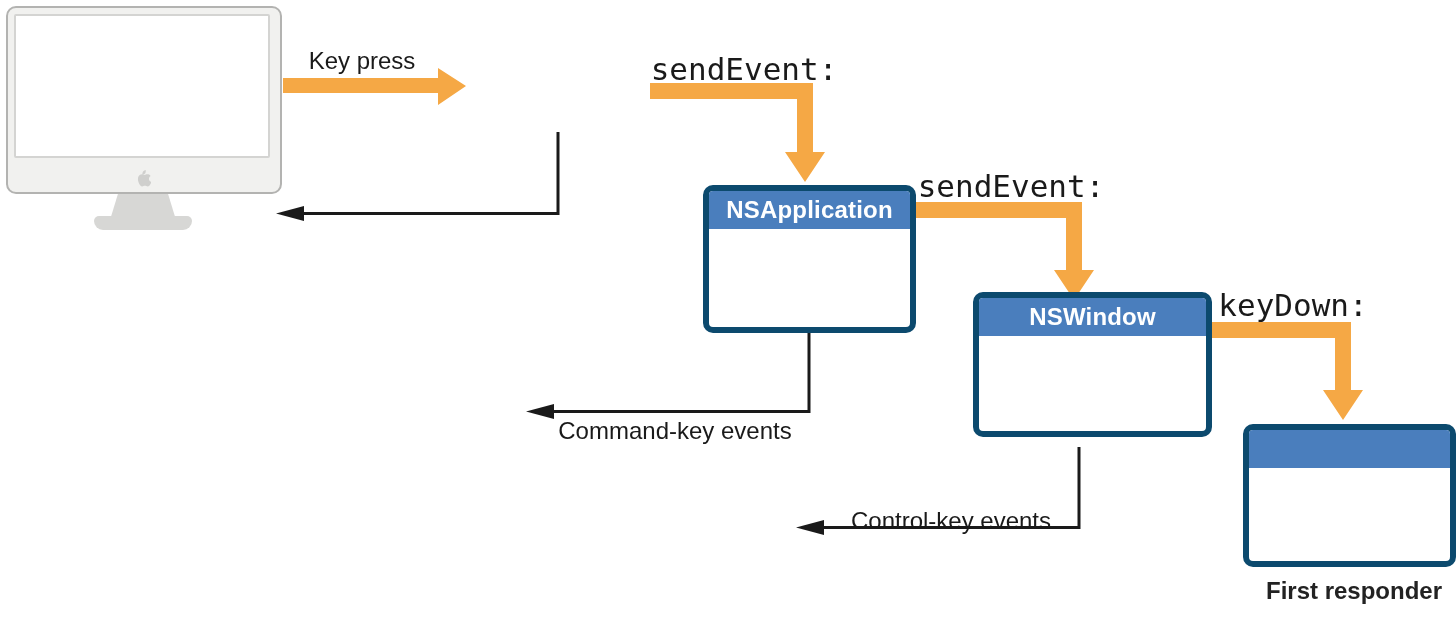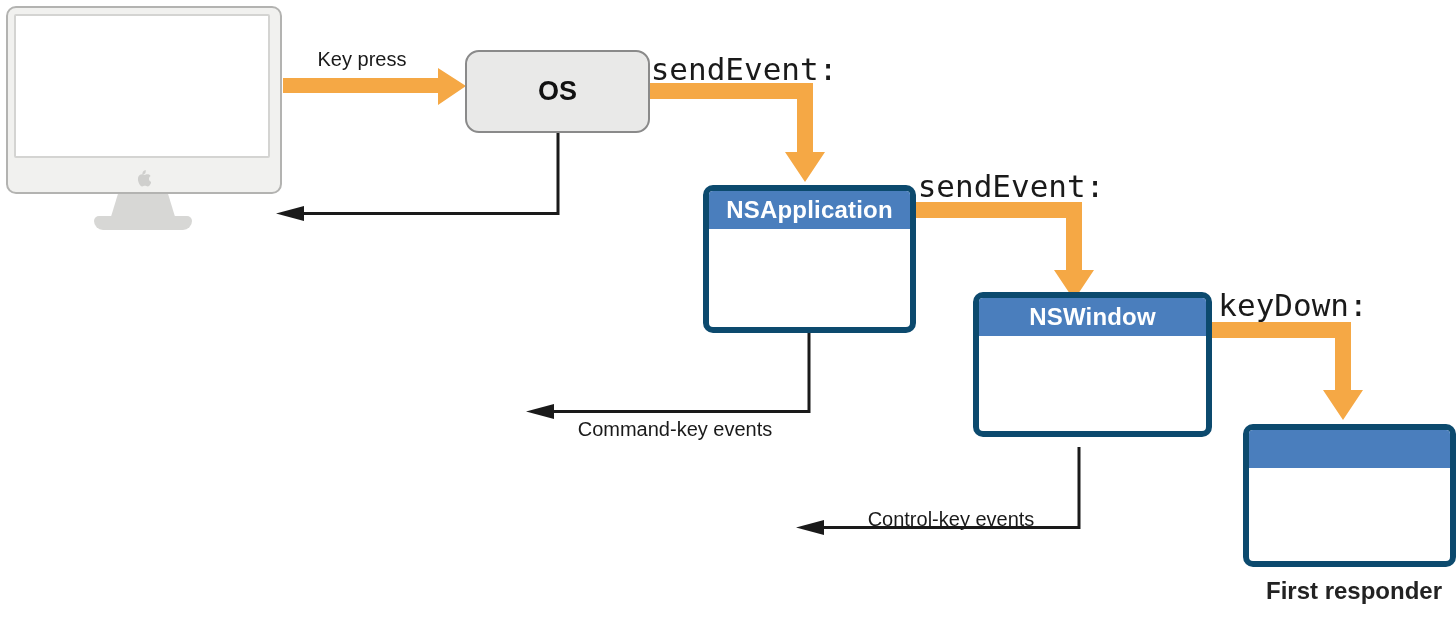--- a/index.html
+++ b/index.html
@@ -70,21 +70,21 @@
     display: flex; align-items: center; justify-content: center;
     font-weight: bold; font-size: 27px; color: #111111;
   }
 
   
   .lbl {
     position: absolute;
     transform: translateX(-50%);
     white-space: nowrap;
     color: #1a1a1a;
-    font-size: 20px;
+    font-size: 24px;
     line-height: 1.1;
   }
   .lbl.mono { font-family: "DejaVu Sans Mono", monospace; font-size: 31px; }
   .lbl.caption { font-weight: bold; font-size: 24px; color: #222222; }
 </style>
 </head>
 <body>
 
 <div class="canvas">
 
@@ -112,23 +112,20 @@
     <path fill="none" stroke="#1a1a1a" stroke-width="3" d="M558,132 L558,213.5 L302,213.5"></path>
     <polygon fill="#1a1a1a" points="304,206 304,221 276,213.5"></polygon>
 
     <path fill="none" stroke="#1a1a1a" stroke-width="3" d="M809,332 L809,411.5 L552,411.5"></path>
     <polygon fill="#1a1a1a" points="554,404 554,419 526,411.5"></polygon>
 
     <path fill="none" stroke="#1a1a1a" stroke-width="3" d="M1079,447 L1079,527.5 L822,527.5"></path>
     <polygon fill="#1a1a1a" points="824,520 824,535 796,527.5"></polygon>
   </svg>
 
-  <div class="os-box">
-    <span>OS</span>
-  </div>
 
   <div class="class-box box-nsapplication">
     <div class="hdr">
       <span>NSApplication</span>
     </div>
     <div class="bdy"></div>
   </div>
 
   <div class="class-box box-nswindow">
     <div class="hdr">

